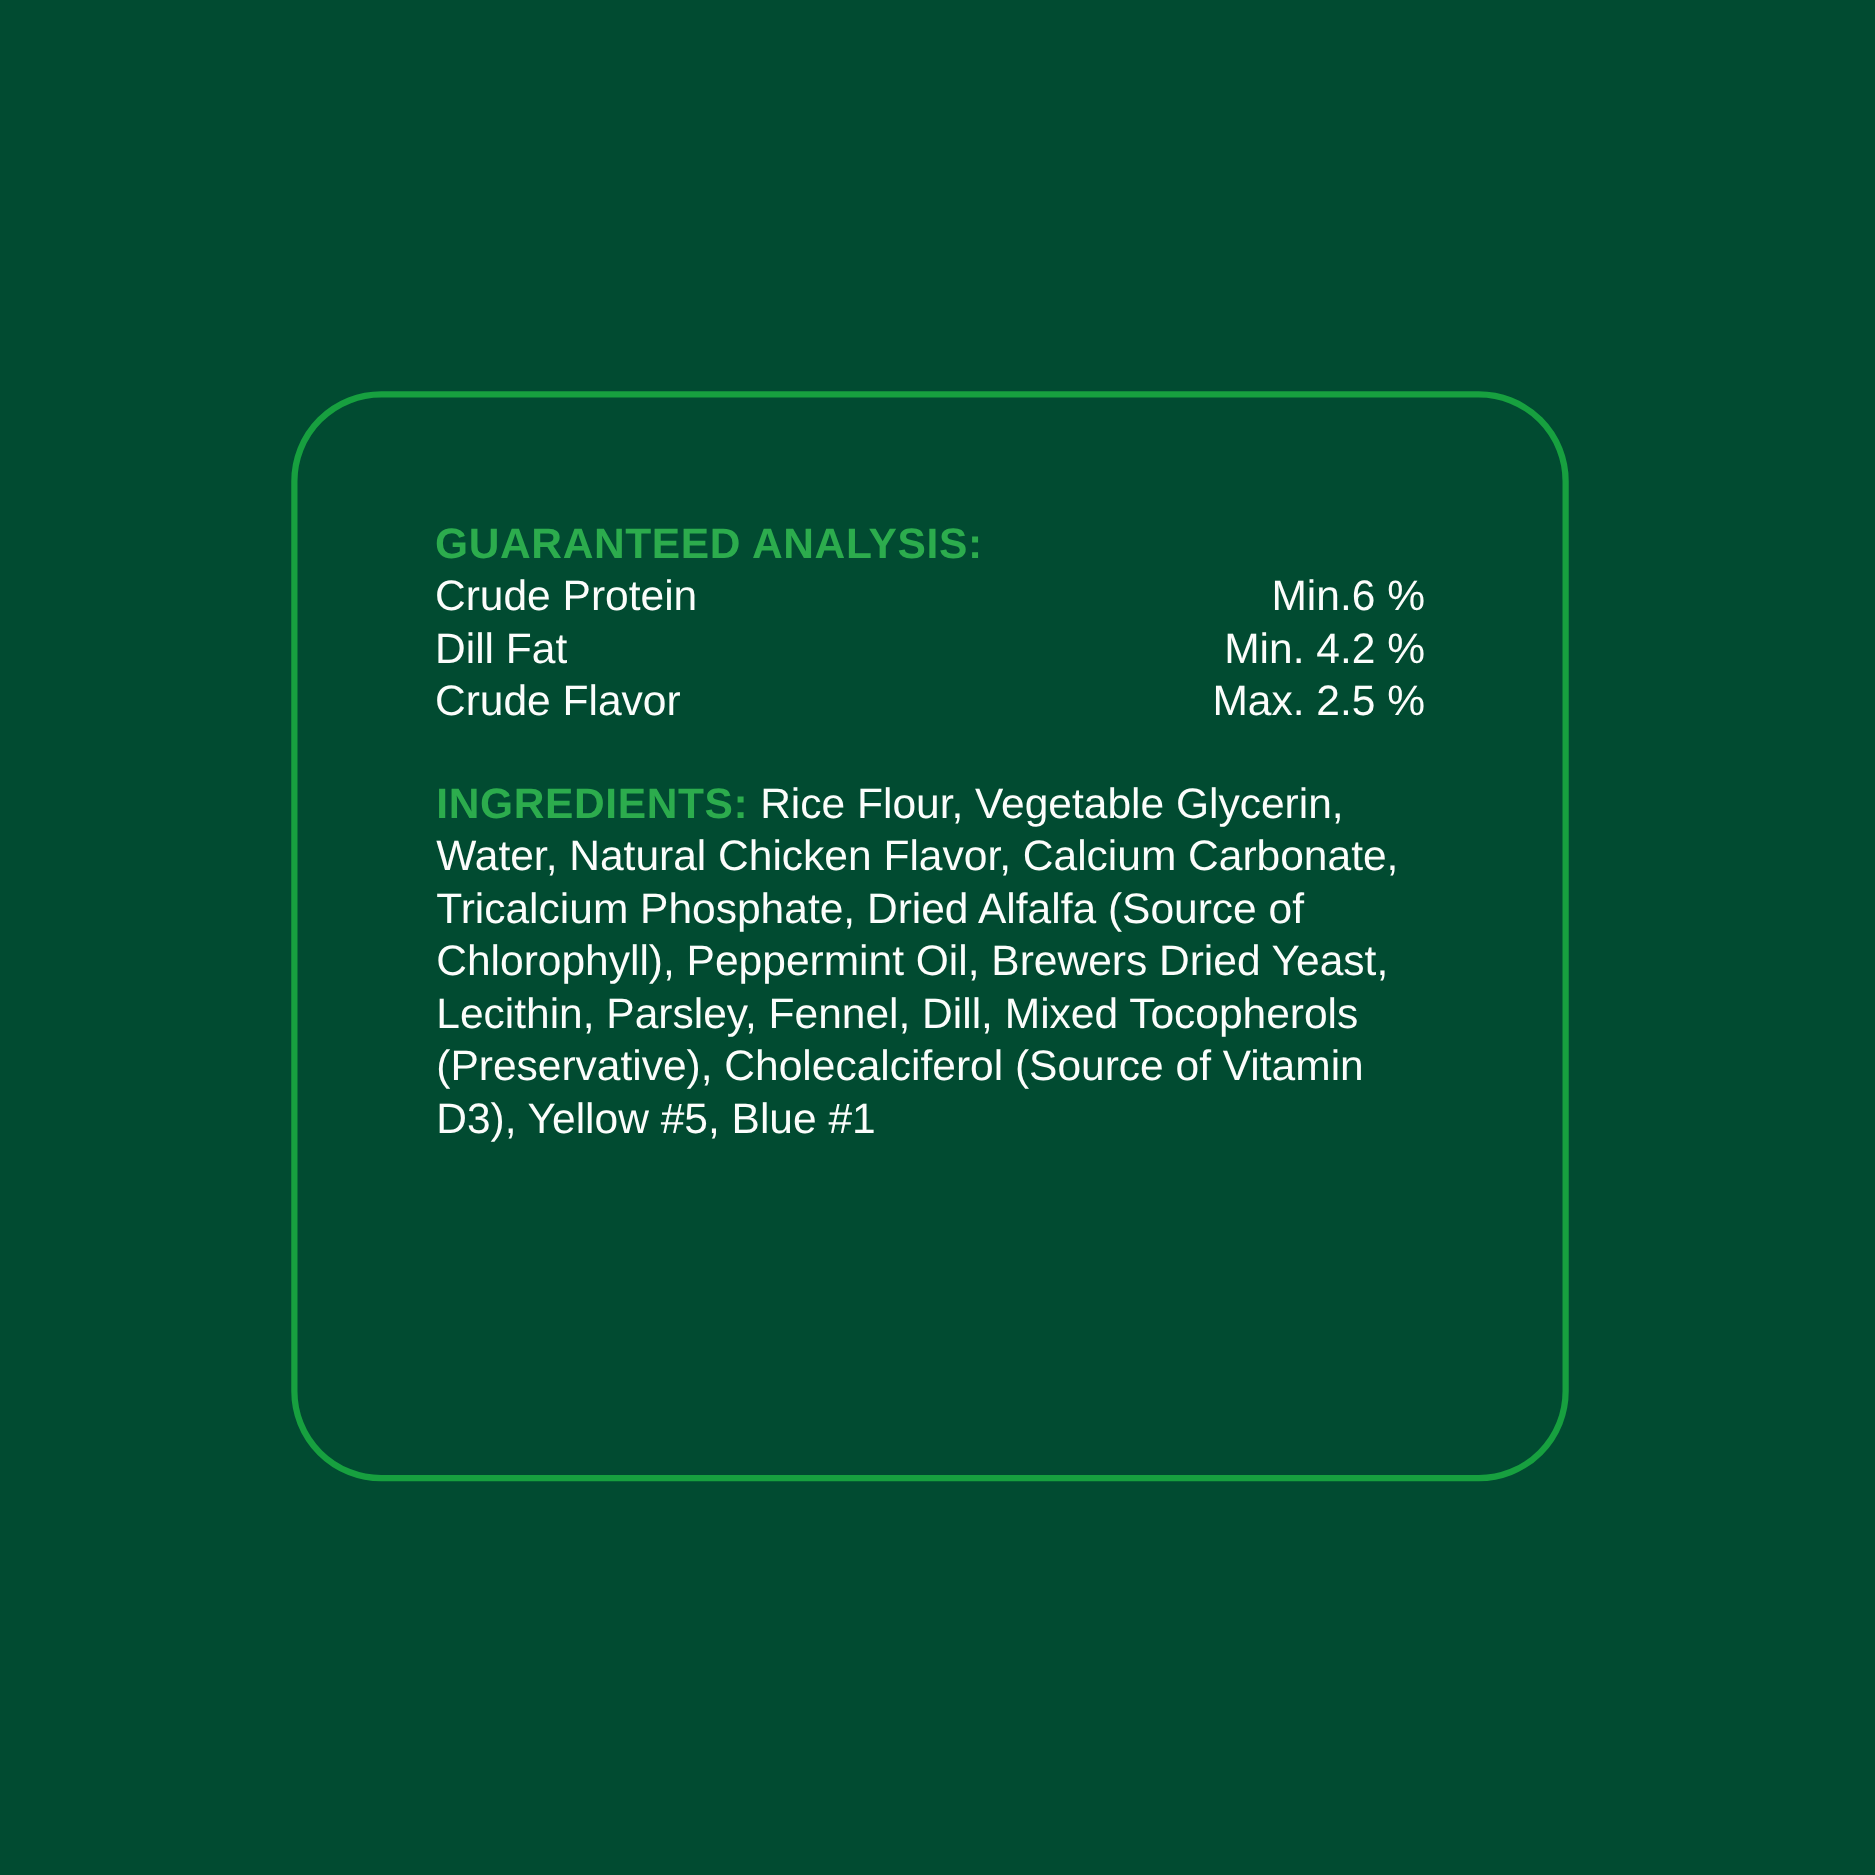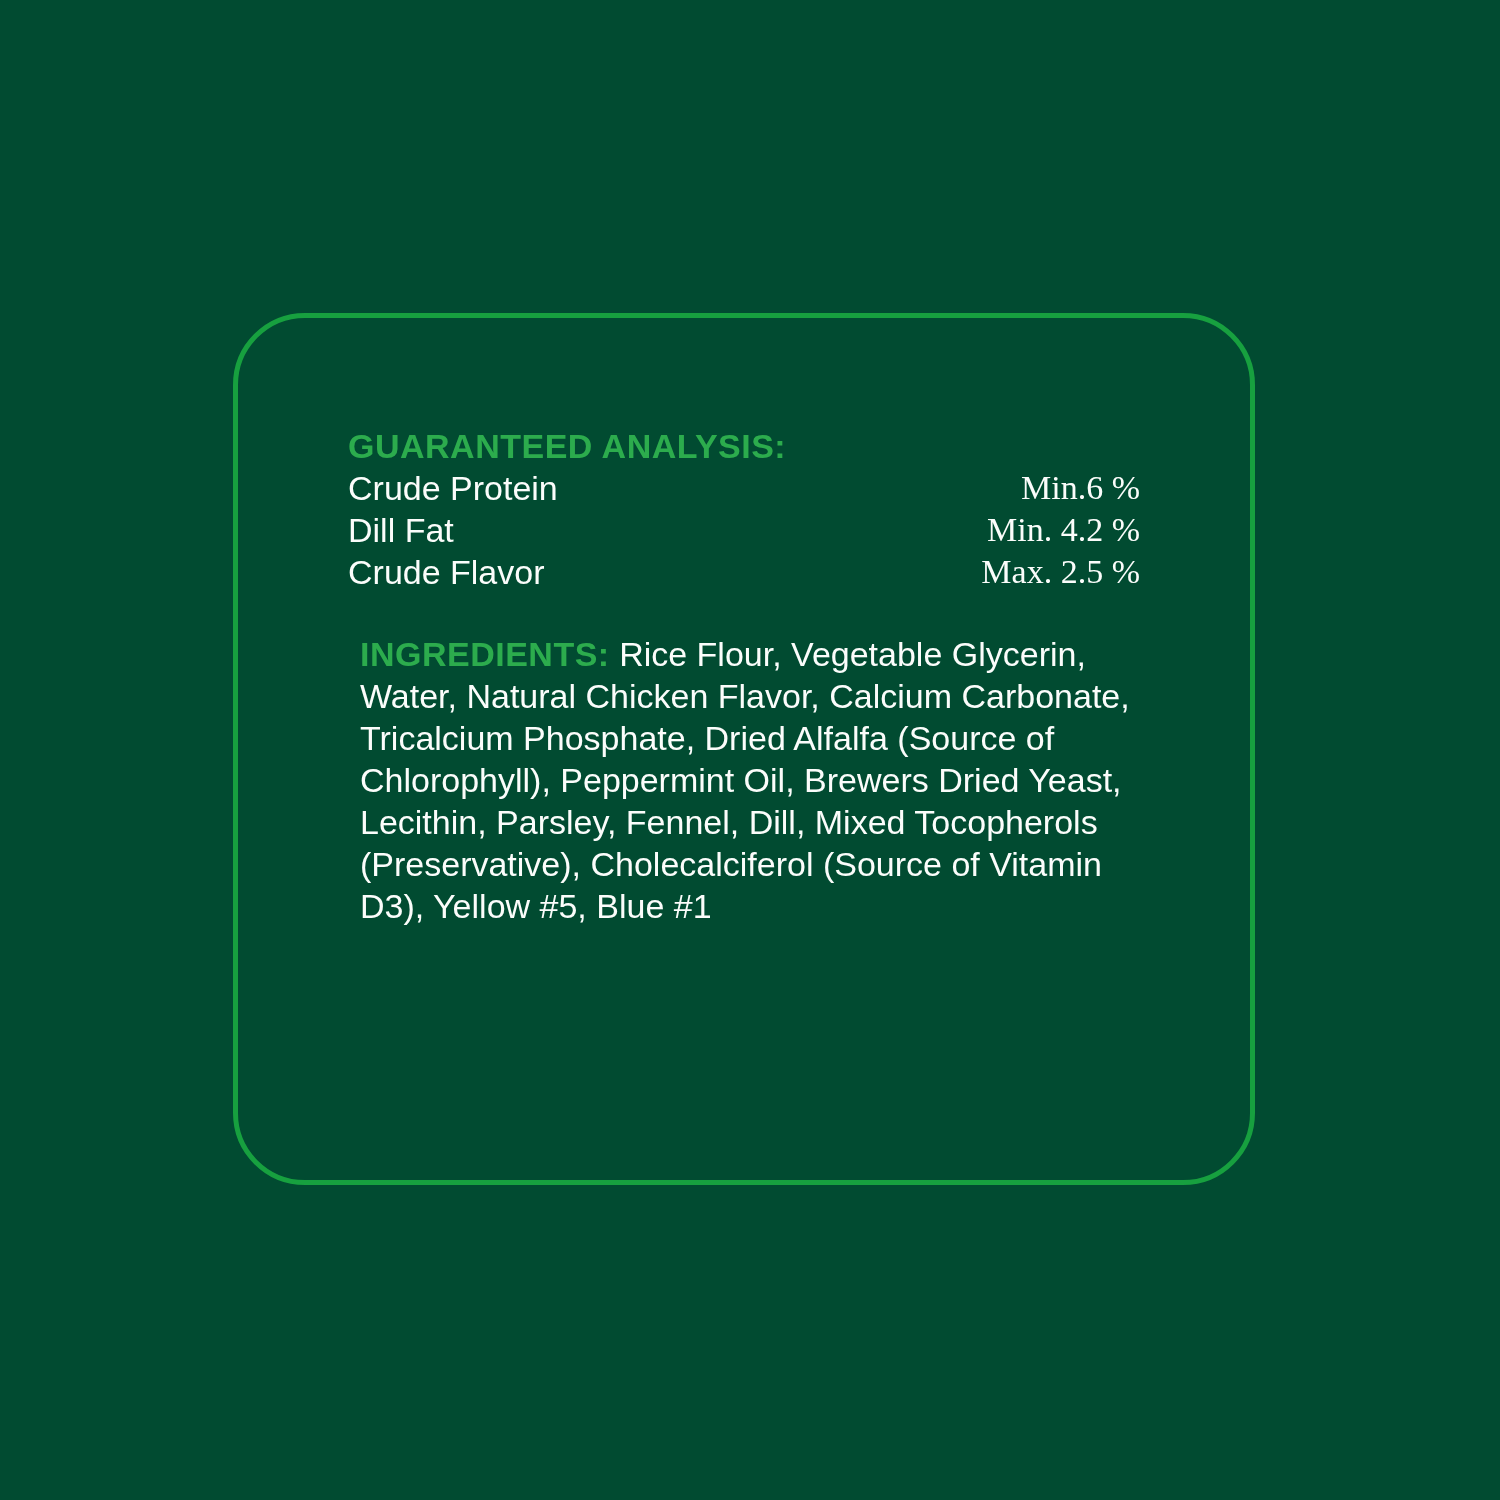--- a/index.html
+++ b/index.html
@@ -21,21 +21,21 @@
     width: 1022px;
     height: 872px;
     box-sizing: border-box;
     border: 5px solid #17a03f;
     border-radius: 72px;
     background: transparent;
   }
   .content {
     position: absolute;
     left: 110px;
-    top: 107px;
+    top: 96px;
     width: 800px;
   }
   .section-heading {
     color: #2cac4d;
     font-size: 34px;
     font-weight: 700;
     line-height: 42px;
     letter-spacing: 0.5px;
     margin: 0;
   }
@@ -44,34 +44,34 @@
     width: 792px;
   }
   .analysis-row {
     display: flex;
     justify-content: space-between;
     color: #fbfdfb;
     font-size: 34px;
     line-height: 42px;
   }
   .analysis-row .row-name { text-align: center; }
-  .analysis-row .row-value { text-align: right; font-family: Liberation Serif, serif; }
+  .analysis-row .row-value { text-align: right; }
   .calorie-section { margin-top: 40px; }
   .calorie-value {
     color: #fbfdfb;
     font-size: 34px;
     line-height: 42px;
     margin: 0;
   }
   .ingredients-section { margin-top: 36px; }
   .ingredients-paragraph {
     color: #fbfdfb;
     font-size: 34px;
     line-height: 42px;
-    margin: 12px;
+    margin: 1px;
     width: 800px;
   }
   .ingredients-label {
     color: #2cac4d;
     font-weight: 700;
     letter-spacing: 0.5px;
   }
 </style>
 </head>
 <body>

